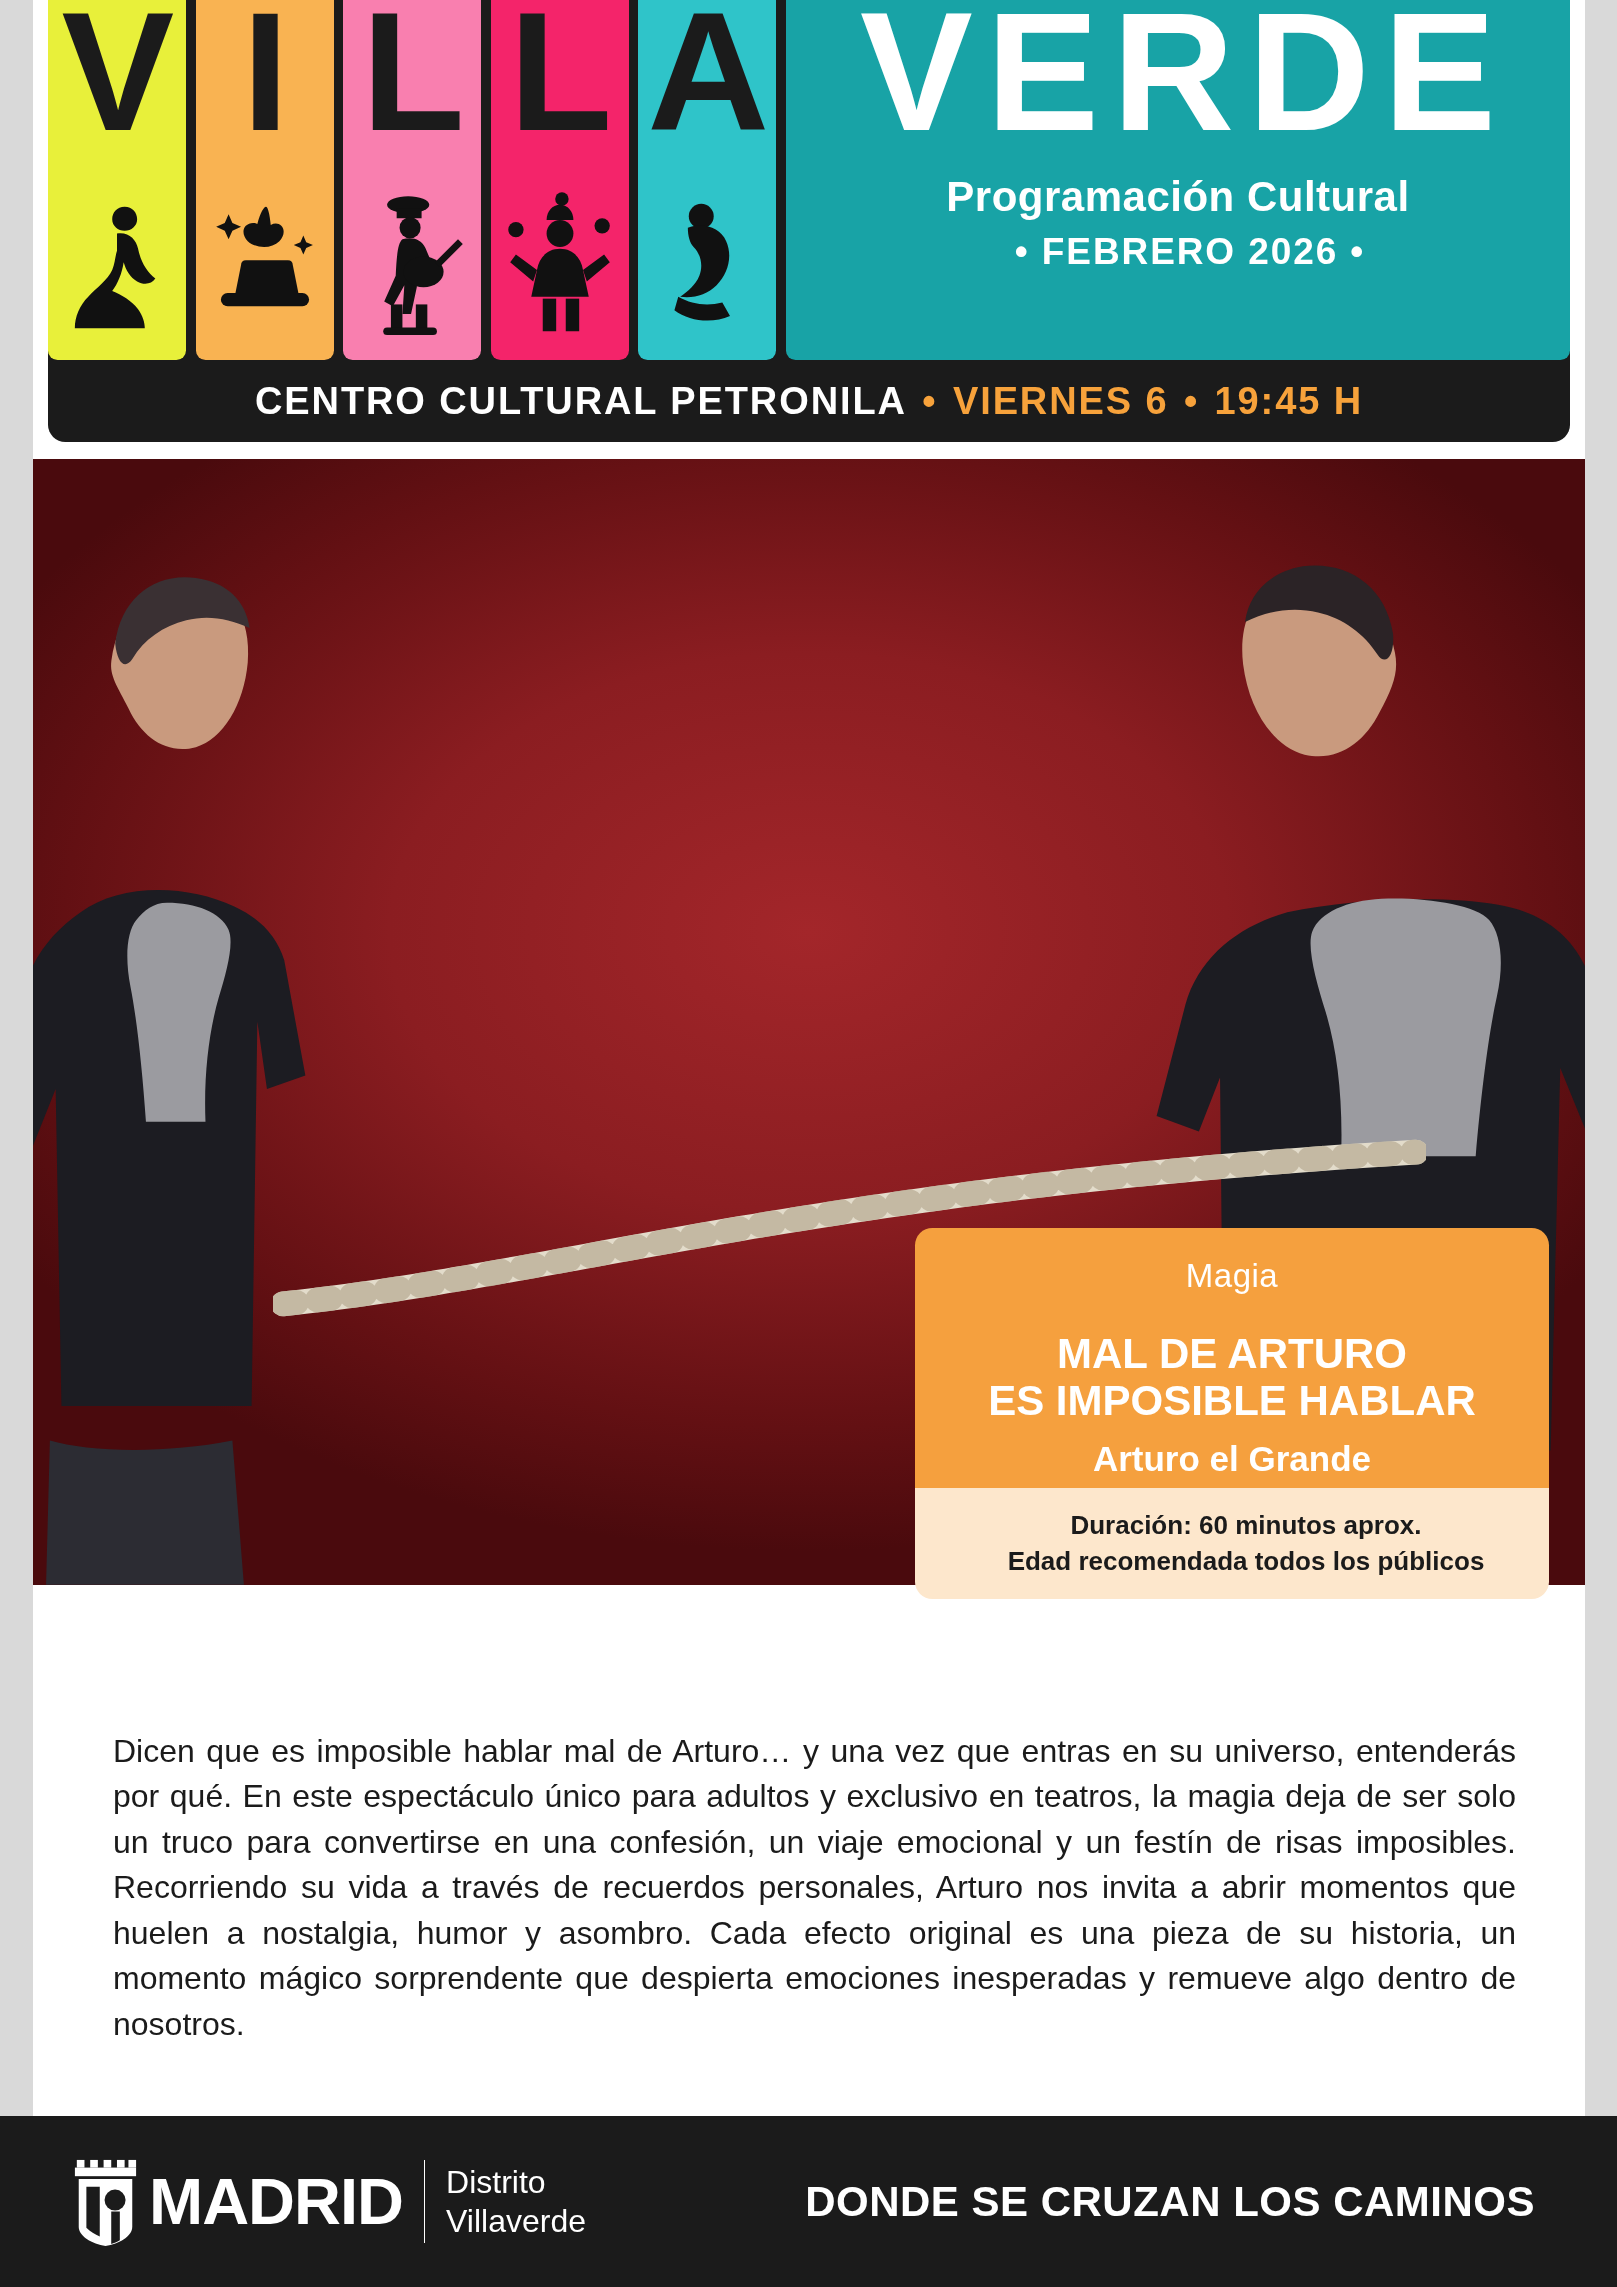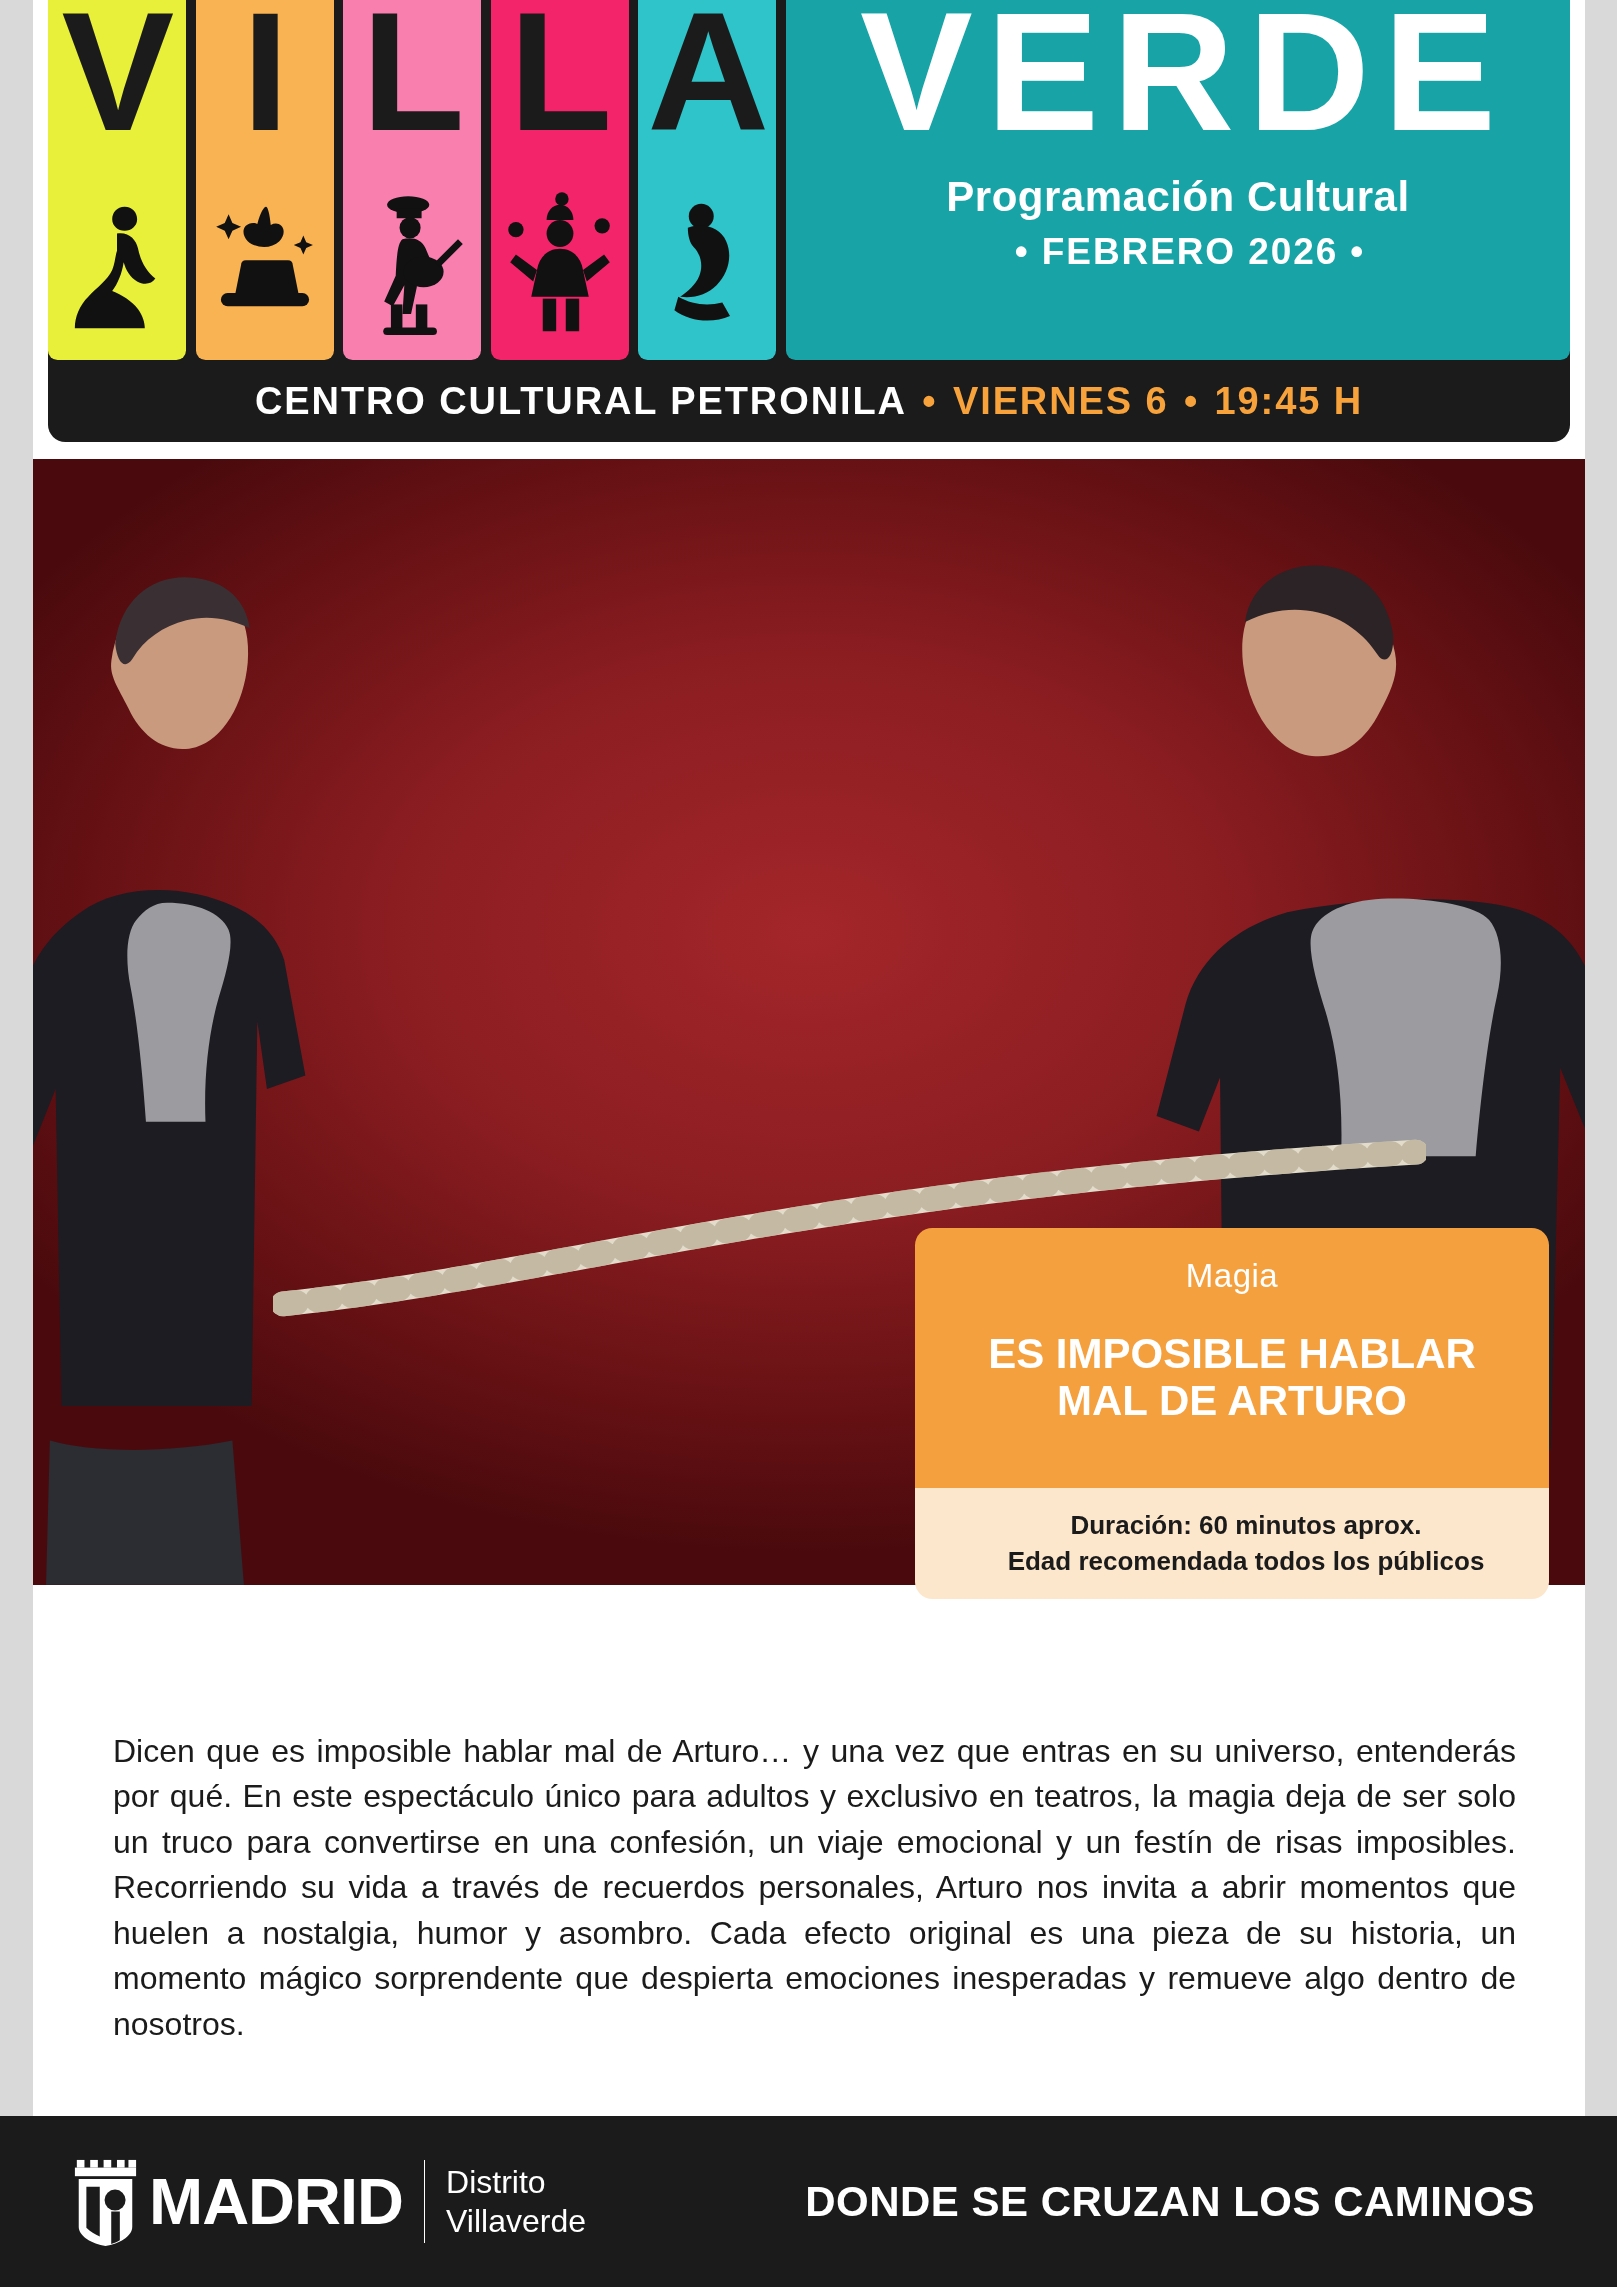--- a/index.html
+++ b/index.html
@@ -388,23 +388,24 @@
 
     <svg class="rope" viewBox="0 0 1200 200">
       <path d="M10 180 C 300 150, 560 60, 1190 22" stroke="#e3dccb" stroke-width="26" fill="none" stroke-linecap="round"></path>
       <path d="M10 180 C 300 150, 560 60, 1190 22" stroke="#b9ae96" stroke-width="26" fill="none" stroke-linecap="round" stroke-dasharray="14 22" opacity="0.75"></path>
     </svg>
   </div>
 
   <div class="info-card">
     <div class="genre">Magia</div>
     <div class="title">
+      <div>MAL DE ARTURO</div>
       <div>ES IMPOSIBLE HABLAR</div>
-      <div>MAL DE ARTURO</div>
     </div>
+    <div class="artist">Arturo el Grande</div>
   </div>
 
   <div class="info-sub">
     <div>Duración: 60 minutos aprox.</div>
     <div>Edad recomendada todos los públicos</div>
   </div>
 
   <div class="body-text">Dicen que es imposible hablar mal de Arturo… y una vez que entras en su universo, entenderás por qué. En este espectáculo único para adultos y exclusivo en teatros, la magia deja de ser solo un truco para convertirse en una confesión, un viaje emocional y un festín de risas imposibles. Recorriendo su vida a través de recuerdos personales, Arturo nos invita a abrir momentos que huelen a nostalgia, humor y asombro. Cada efecto original es una pieza de su historia, un momento mágico sorprendente que despierta emociones inesperadas y remueve algo dentro de nosotros.</div>
 
   <div class="footer">

